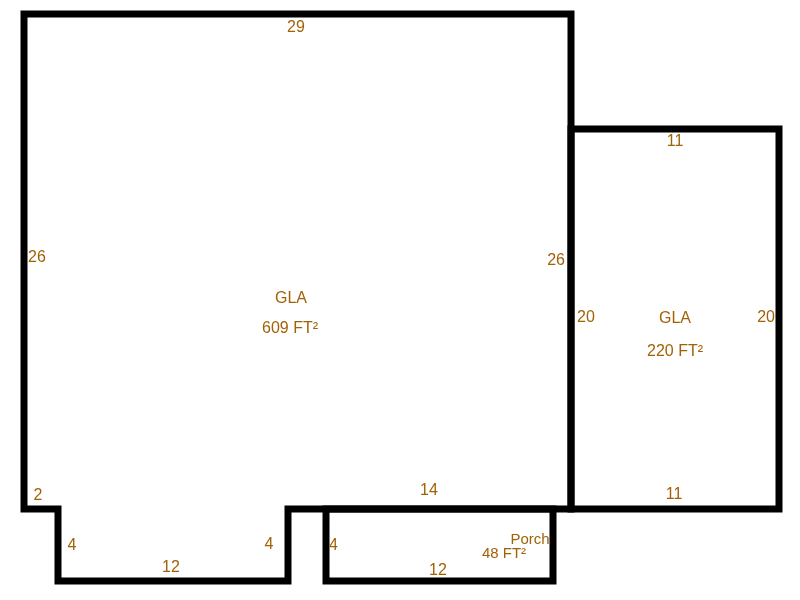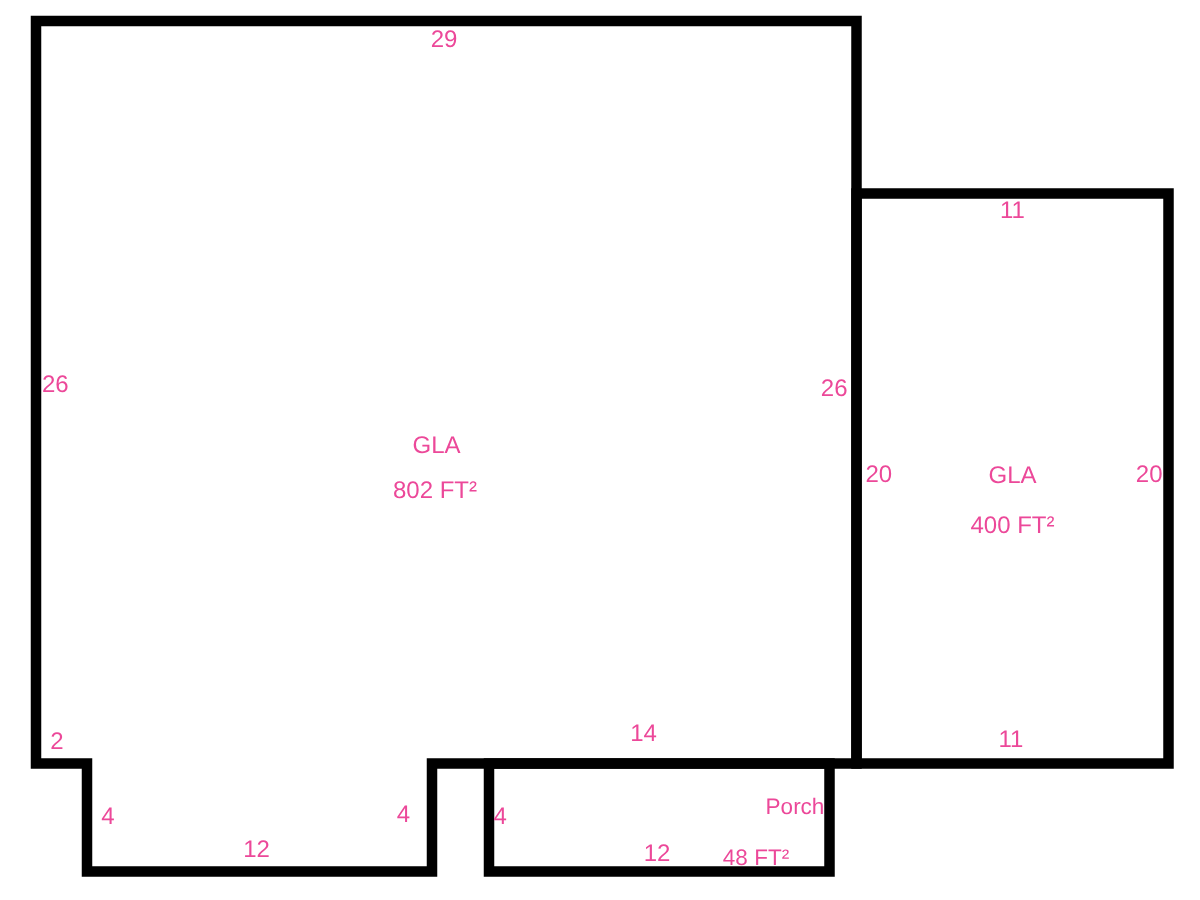--- a/index.html
+++ b/index.html
@@ -24,21 +24,21 @@
   }
   #sketch-svg polygon {
     fill: none;
     stroke: #000000;
     stroke-width: 7;
     stroke-linejoin: miter;
   }
   .lbl {
     position: absolute;
     font-size: 16px;
-    color: #ec4899;
+    color: #a16207;
     white-space: nowrap;
     line-height: 16px;
   }
   .ctr { transform: translate(-50%, -50%); }
   .vctr { transform: translateY(-50%); }
   .rgt { transform: translate(-100%, -50%); }
   .small { font-size: 15px; line-height: 15px; }
 </style>
 </head>
 <body>
@@ -54,29 +54,29 @@
   <div class="lbl ctr" style="left:296px; top:27px;">29</div>
   <div class="lbl vctr" style="left:28px;  top:257px;">26</div>
   <div class="lbl rgt" style="left:565px; top:260px;">26</div>
   <div class="lbl ctr" style="left:429px; top:490px;">14</div>
   <div class="lbl ctr" style="left:38px;  top:495px;">2</div>
   <div class="lbl ctr" style="left:72px;  top:545px;">4</div>
   <div class="lbl ctr" style="left:171px; top:567px;">12</div>
   <div class="lbl ctr" style="left:269px; top:544px;">4</div>
 
   <div class="lbl ctr" style="left:291px; top:298px;">GLA</div>
-  <div class="lbl ctr" style="left:290px; top:328px;">802 FT²</div>
+  <div class="lbl ctr" style="left:290px; top:328px;">609 FT²</div>
 
   <div class="lbl ctr" style="left:675px; top:141px;">11</div>
   <div class="lbl vctr" style="left:577px; top:317px;">20</div>
   <div class="lbl rgt" style="left:775px; top:317px;">20</div>
   <div class="lbl ctr" style="left:674px; top:494px;">11</div>
 
   <div class="lbl ctr" style="left:675px; top:318px;">GLA</div>
-  <div class="lbl ctr" style="left:675px; top:351px;">400 FT²</div>
+  <div class="lbl ctr" style="left:675px; top:351px;">220 FT²</div>
 
   <div class="lbl vctr" style="left:329px; top:545px;">4</div>
   <div class="lbl ctr" style="left:438px; top:570px;">12</div>
 
   <div class="lbl small ctr" style="left:530px; top:538px;">Porch</div>
-  <div class="lbl small ctr" style="left:504px; top:572px;">48 FT²</div>
+  <div class="lbl small ctr" style="left:504px; top:552px;">48 FT²</div>
 
 </div>
 
 </body></html>

